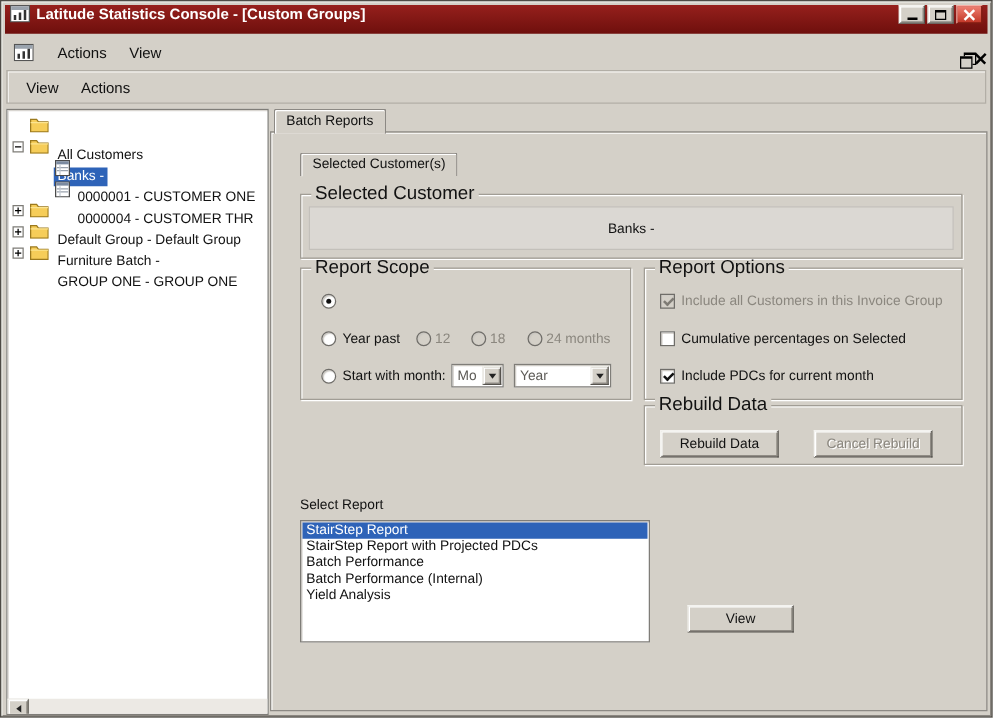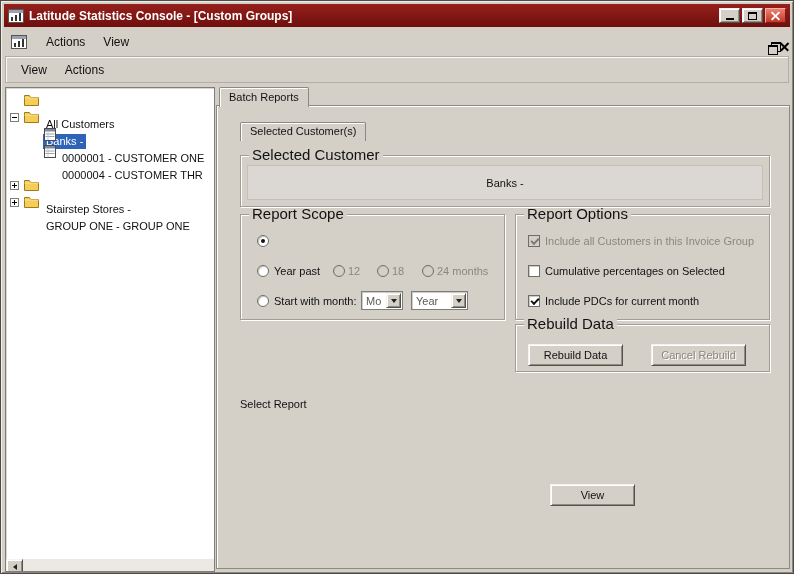--- a/index.html
+++ b/index.html
@@ -4,21 +4,21 @@
 <style>
   *{margin:0;padding:0;box-sizing:border-box;}
   body{background:#9aa0a8;font-family:"Liberation Sans","DejaVu Sans",sans-serif;}
   #win{position:relative;width:794px;height:574px;background:#d4d0c8;border:1px solid #4e4b46;
        box-shadow:inset 1px 1px 0 #f0efec,inset -1px -1px 0 #8a8680;overflow:hidden;
        font-size:11px;color:#111;cursor:default;}
   .raised{background:#d4d0c8;border:1px solid;border-color:#f4f3f0 #55524d #55524d #f4f3f0;
           box-shadow:inset 1px 1px 0 #fff,inset -1px -1px 0 #908c85;}
   
   .titlebar{position:absolute;left:3px;top:3px;right:3px;height:23px;
-            background:linear-gradient(180deg,#96201c,#6e0f0d);display:flex;align-items:center;padding:0 4px;gap:5px;}
+            background:linear-gradient(180deg,#96201c,#6e0f0d);display:flex;align-items:flex-start;padding:0 4px;gap:5px;}
   .title-text{color:#fff;font-weight:bold;font-size:12px;flex:1;white-space:nowrap;overflow:hidden;}
   .tb-btns{display:flex;gap:2px;align-items:center;}
   .tb-btn{width:21px;height:15px;display:flex;align-items:center;justify-content:center;position:relative;}
   .tb-btn.close{background:linear-gradient(180deg,#ef8173,#c23728);border-color:#f6b0a6 #7e1c12 #7e1c12 #f6b0a6;box-shadow:none;}
   .glyph-min{width:8px;height:2px;background:#000;margin-top:6px;}
   .glyph-max{width:9px;height:8px;border:1px solid #000;border-top-width:2px;}
   .x-icon{position:relative;width:9px;height:9px;}
   .x-icon::before,.x-icon::after{content:'';position:absolute;left:-1px;top:4px;width:11px;height:2px;background:#fff;}
   .x-icon::before{transform:rotate(45deg);} .x-icon::after{transform:rotate(-45deg);}
   .x-icon.dark::before,.x-icon.dark::after{background:#000;height:1.5px;}
@@ -175,30 +175,40 @@
             <rect x="0.5" y="0.5" width="11" height="12" fill="#fff" stroke="#4a4a4a"></rect>
             <rect x="1" y="1" width="10" height="2.5" fill="#7b8aa0"></rect>
             <line x1="1.5" y1="6" x2="10.5" y2="6" stroke="#9aa2ad"></line>
             <line x1="1.5" y1="8.5" x2="10.5" y2="8.5" stroke="#9aa2ad"></line>
             <line x1="4" y1="4" x2="4" y2="12" stroke="#c3c9d1"></line>
           </svg>
       </span>
       <span class="tlabel" style="left:53px">0000004 - CUSTOMER THR</span>
     </div>
 
+    <div class="trow" style="top:72px">
+      <span class="texp plus" style="left:4px"></span>
+      <span class="ticon" style="left:18px">
+        <svg width="15" height="12" viewBox="0 0 15 12">
+            <path d="M0.5 1.5h4.8l1.5 2h7.7v8H0.5z" fill="#f6cd59" stroke="#9c7a1e"></path>
+            <path d="M0.5 4h14" stroke="#fbe491" fill="none"></path>
+          </svg>
+      </span>
+      <span class="tlabel" style="left:37px">Default Group - Default Group</span>
+    </div>
 
     <div class="trow" style="top:89px">
       <span class="texp plus" style="left:4px"></span>
       <span class="ticon" style="left:18px">
         <svg width="15" height="12" viewBox="0 0 15 12">
             <path d="M0.5 1.5h4.8l1.5 2h7.7v8H0.5z" fill="#f6cd59" stroke="#9c7a1e"></path>
             <path d="M0.5 4h14" stroke="#fbe491" fill="none"></path>
           </svg>
       </span>
-      <span class="tlabel" style="left:37px">Stairstep Stores -</span>
+      <span class="tlabel" style="left:37px">Furniture Batch -</span>
     </div>
 
     <div class="trow" style="top:106px">
       <span class="texp plus" style="left:4px"></span>
       <span class="ticon" style="left:18px">
         <svg width="15" height="12" viewBox="0 0 15 12">
             <path d="M0.5 1.5h4.8l1.5 2h7.7v8H0.5z" fill="#f6cd59" stroke="#9c7a1e"></path>
             <path d="M0.5 4h14" stroke="#fbe491" fill="none"></path>
           </svg>
       </span>
@@ -243,21 +253,21 @@
       <span class="ctl-label disabled" style="left:196px;top:50px;">24 months</span>
 
       <span class="radio" style="left:16px;top:80px;"></span>
       <span class="ctl-label" style="left:33px;top:80px;">Start with month:</span>
       <span class="combo" style="left:120px;top:76px;width:42px;">
         <span class="combo-text">Mo</span>
         <span class="combo-btn raised">
             <span class="arrow-down"></span>
           </span>
       </span>
-      <span class="combo" style="left:170px;top:76px;width:57px;">
+      <span class="combo" style="left:170px;top:76px;width:78px;">
         <span class="combo-text">Year</span>
         <span class="combo-btn raised">
             <span class="arrow-down"></span>
           </span>
       </span>
     </div>
 
     <div class="groupbox" style="left:298px;top:108px;width:255px;height:106px;">
       <span class="gblabel">Report Options</span>
 
@@ -276,19 +286,26 @@
       <span class="btn raised" style="left:12px;top:19px;width:95px;height:22px;">
         <span class="btn-text">Rebuild Data</span>
       </span>
       <span class="btn raised disabled" style="left:135px;top:19px;width:95px;height:22px;">
         <span class="btn-text">Cancel Rebuild</span>
       </span>
     </div>
 
     <span class="ctl-label" style="left:23px;top:292px;">Select Report</span>
 
+    <div class="listbox" style="left:23px;top:310px;width:280px;height:98px;">
+      <div class="lrow selected">StairStep Report</div>
+      <div class="lrow">StairStep Report with Projected PDCs</div>
+      <div class="lrow">Batch Performance</div>
+      <div class="lrow">Batch Performance (Internal)</div>
+      <div class="lrow">Yield Analysis</div>
+    </div>
 
     <span class="btn raised" style="left:333px;top:378px;width:85px;height:22px;">
       <span class="btn-text">View</span>
     </span>
 
   </div>
 </div>
 
 </body></html>

